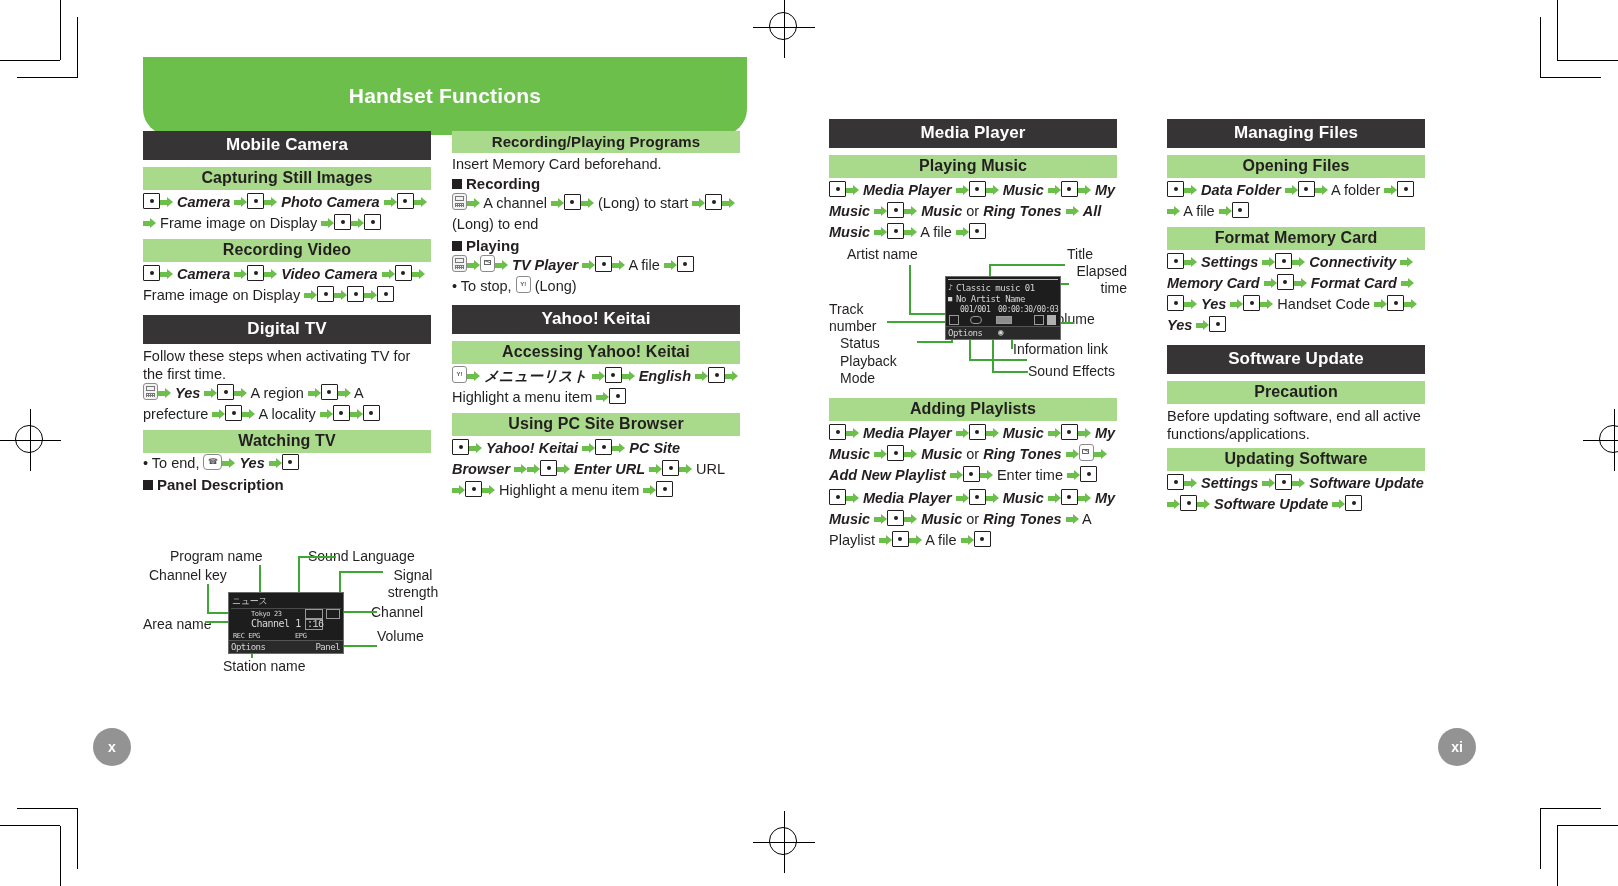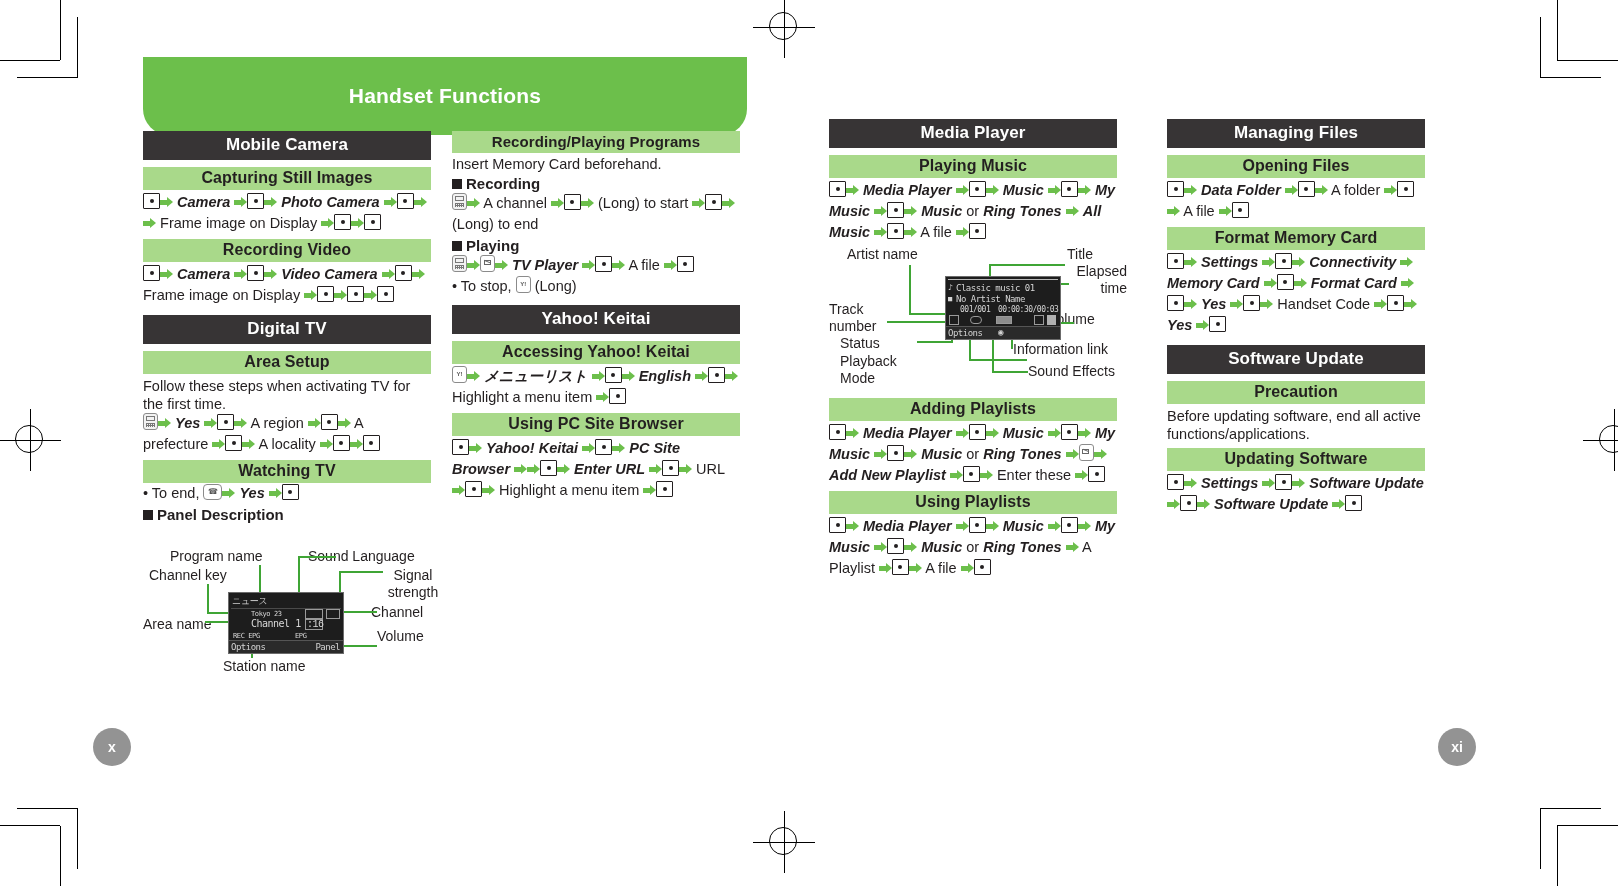--- a/index.html
+++ b/index.html
@@ -156,21 +156,20 @@
       <b class="it">Camera</b>
       <span class="ar"></span><span class="k k-ctr"></span><span class="ar"></span>
       <b class="it">Video Camera</b>
       <span class="ar"></span><span class="k k-ctr"></span><span class="ar"></span>
       <span>Frame image on Display</span>
       <span class="ar"></span><span class="k k-ctr"></span><span class="ar"></span><span class="k k-ctr"></span><span class="ar"></span><span class="k k-ctr"></span>
     </div>
 
     <div class="hdr-dark" style="margin-top:9px;">Digital TV</div>
 
-    <div class="hdr-green" style="margin-top:7px;">Area Setup</div>
     <div class="txt" style="margin-top:2px;">Follow these steps when activating TV for the first time.</div>
     <div class="stepline">
       <span class="k k-tv"></span><span class="ar"></span>
       <b class="it">Yes</b>
       <span class="ar"></span><span class="k k-ctr"></span><span class="ar"></span>
       <span>A region</span>
       <span class="ar"></span><span class="k k-ctr"></span><span class="ar"></span>
       <span>A prefecture</span>
       <span class="ar"></span><span class="k k-ctr"></span><span class="ar"></span>
       <span>A locality</span>
@@ -377,25 +376,24 @@
       <b class="it">Music</b>
       <span class="ar"></span><span class="k k-ctr"></span><span class="ar"></span>
       <b class="it">My Music</b>
       <span class="ar"></span><span class="k k-ctr"></span><span class="ar"></span>
       <b class="it">Music</b>
       <span>or</span>
       <b class="it">Ring Tones</b>
       <span class="ar"></span><span class="k k-mail"></span><span class="ar"></span>
       <b class="it">Add New Playlist</b>
       <span class="ar"></span><span class="k k-ctr"></span><span class="ar"></span>
-      <span>Enter these</span>
-      <span class="ar"></span><span class="k k-ctr"></span>
-    </div>
-
-    <div class="hdr-green" style="margin-top:5px;">Using Playlists</div>
+      <span>Enter time</span>
+      <span class="ar"></span><span class="k k-ctr"></span>
+    </div>
+
     <div class="stepline" style="margin-top:2px;">
       <span class="k k-ctr"></span><span class="ar"></span>
       <b class="it">Media Player</b>
       <span class="ar"></span><span class="k k-ctr"></span><span class="ar"></span>
       <b class="it">Music</b>
       <span class="ar"></span><span class="k k-ctr"></span><span class="ar"></span>
       <b class="it">My Music</b>
       <span class="ar"></span><span class="k k-ctr"></span><span class="ar"></span>
       <b class="it">Music</b>
       <span>or</span>

